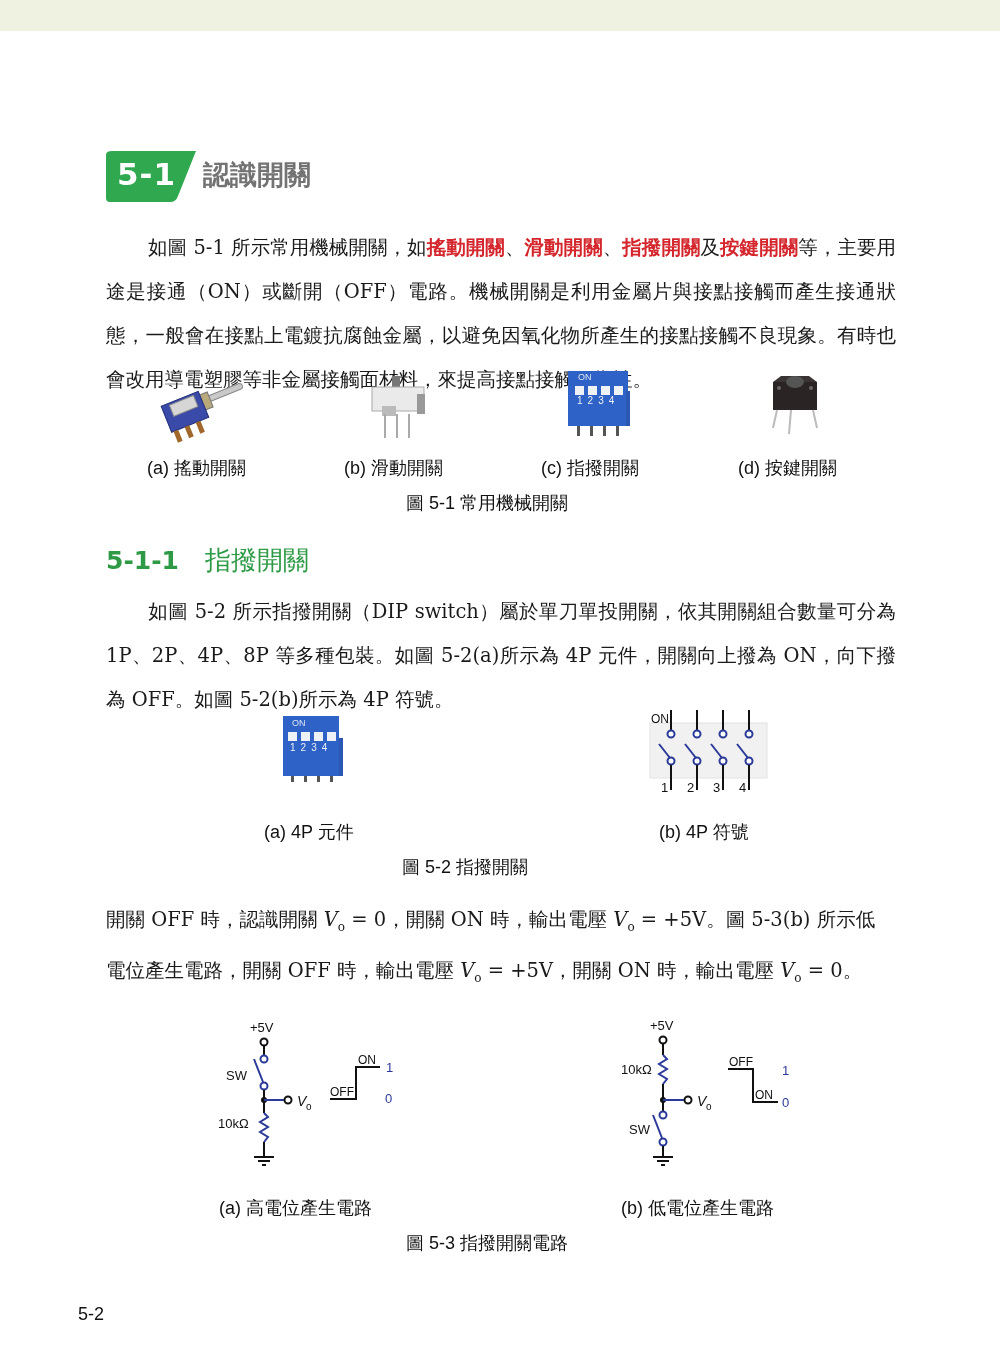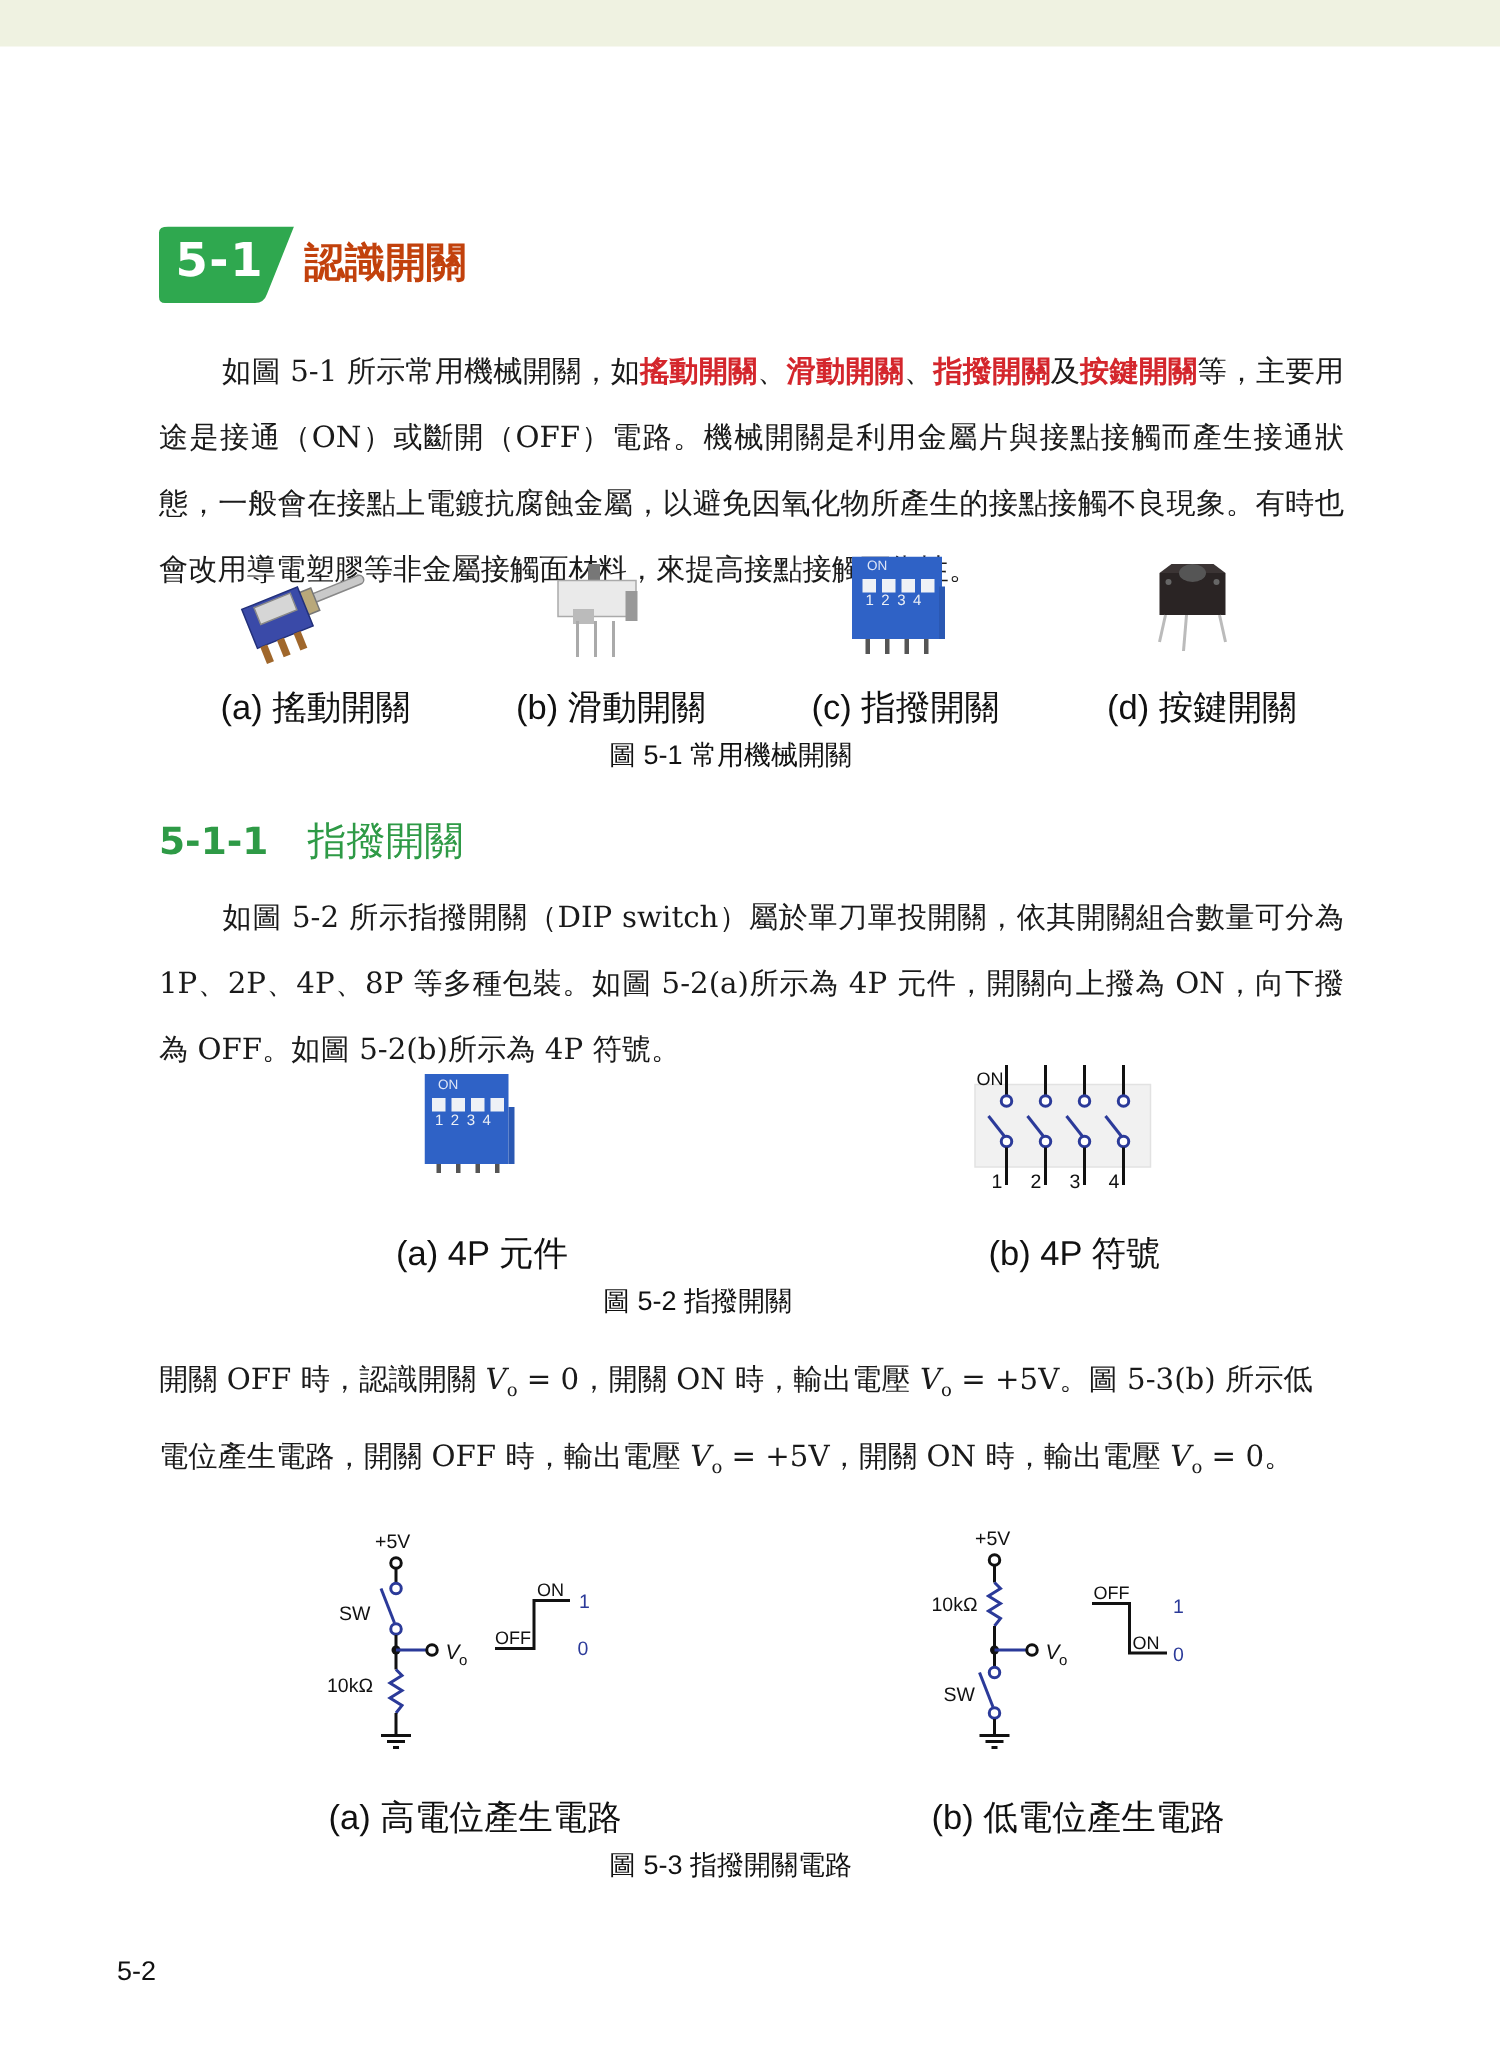--- a/index.html
+++ b/index.html
@@ -4,26 +4,26 @@
 <style>
   html, body { margin: 0; padding: 0; }
   body { width: 1000px; height: 1367px; background: #ffffff; position: relative; overflow: hidden;
          font-family: "DejaVu Serif", serif; color: #1a1a1a; }
   .topband { position: absolute; left: 0; top: 0; width: 1000px; height: 31px; background: #eff2e1; }
   .abs { position: absolute; }
   .sec-badge { position: absolute; left: 106px; top: 151px; width: 90px; height: 51px; }
   .sec-num { position: absolute; left: 117px; top: 156px; font-family: "DejaVu Sans", sans-serif; font-weight: bold;
              font-size: 31px; color: #ffffff; letter-spacing: 1px; }
   .sec-title { position: absolute; left: 203px; top: 157px; font-family: Liberation Serif, serif; font-weight: bold;
-               font-size: 27px; color: #c2410c; }
+               font-size: 27px; color: #737373; }
   .para { position: absolute; left: 106px; width: 790px; font-size: 19.5px; line-height: 44px; text-align: justify;
           text-align-last: left; }
   .para .indent { display: inline-block; width: 42px; }
   .red { color: #d4262c; font-family: "DejaVu Sans", sans-serif; font-weight: bold; }
-  .cap { position: absolute; font-family: "Liberation Sans", sans-serif; font-size: 23px; color: #111; white-space: nowrap; }
+  .cap { position: absolute; font-family: "Liberation Sans", sans-serif; font-size: 18px; color: #111; white-space: nowrap; }
   .figcap { position: absolute; font-family: "Liberation Sans", sans-serif; font-size: 18px; color: #111; white-space: nowrap; }
   .sub-head { position: absolute; left: 106px; top: 543px; font-family: "DejaVu Sans", sans-serif; font-weight: bold;
               color: #2e9a46; font-size: 25px; white-space: nowrap; }
   .sub-head .t { margin-left: 26px; font-weight: normal; font-size: 26px; }
   .pageno { position: absolute; left: 78px; top: 1304px; font-family: "Liberation Sans", sans-serif; font-size: 18px; color: #111; }
   svg text { font-family: "Liberation Sans", sans-serif; }
   .vo { font-style: italic; }
 </style>
 </head>
 <body>

